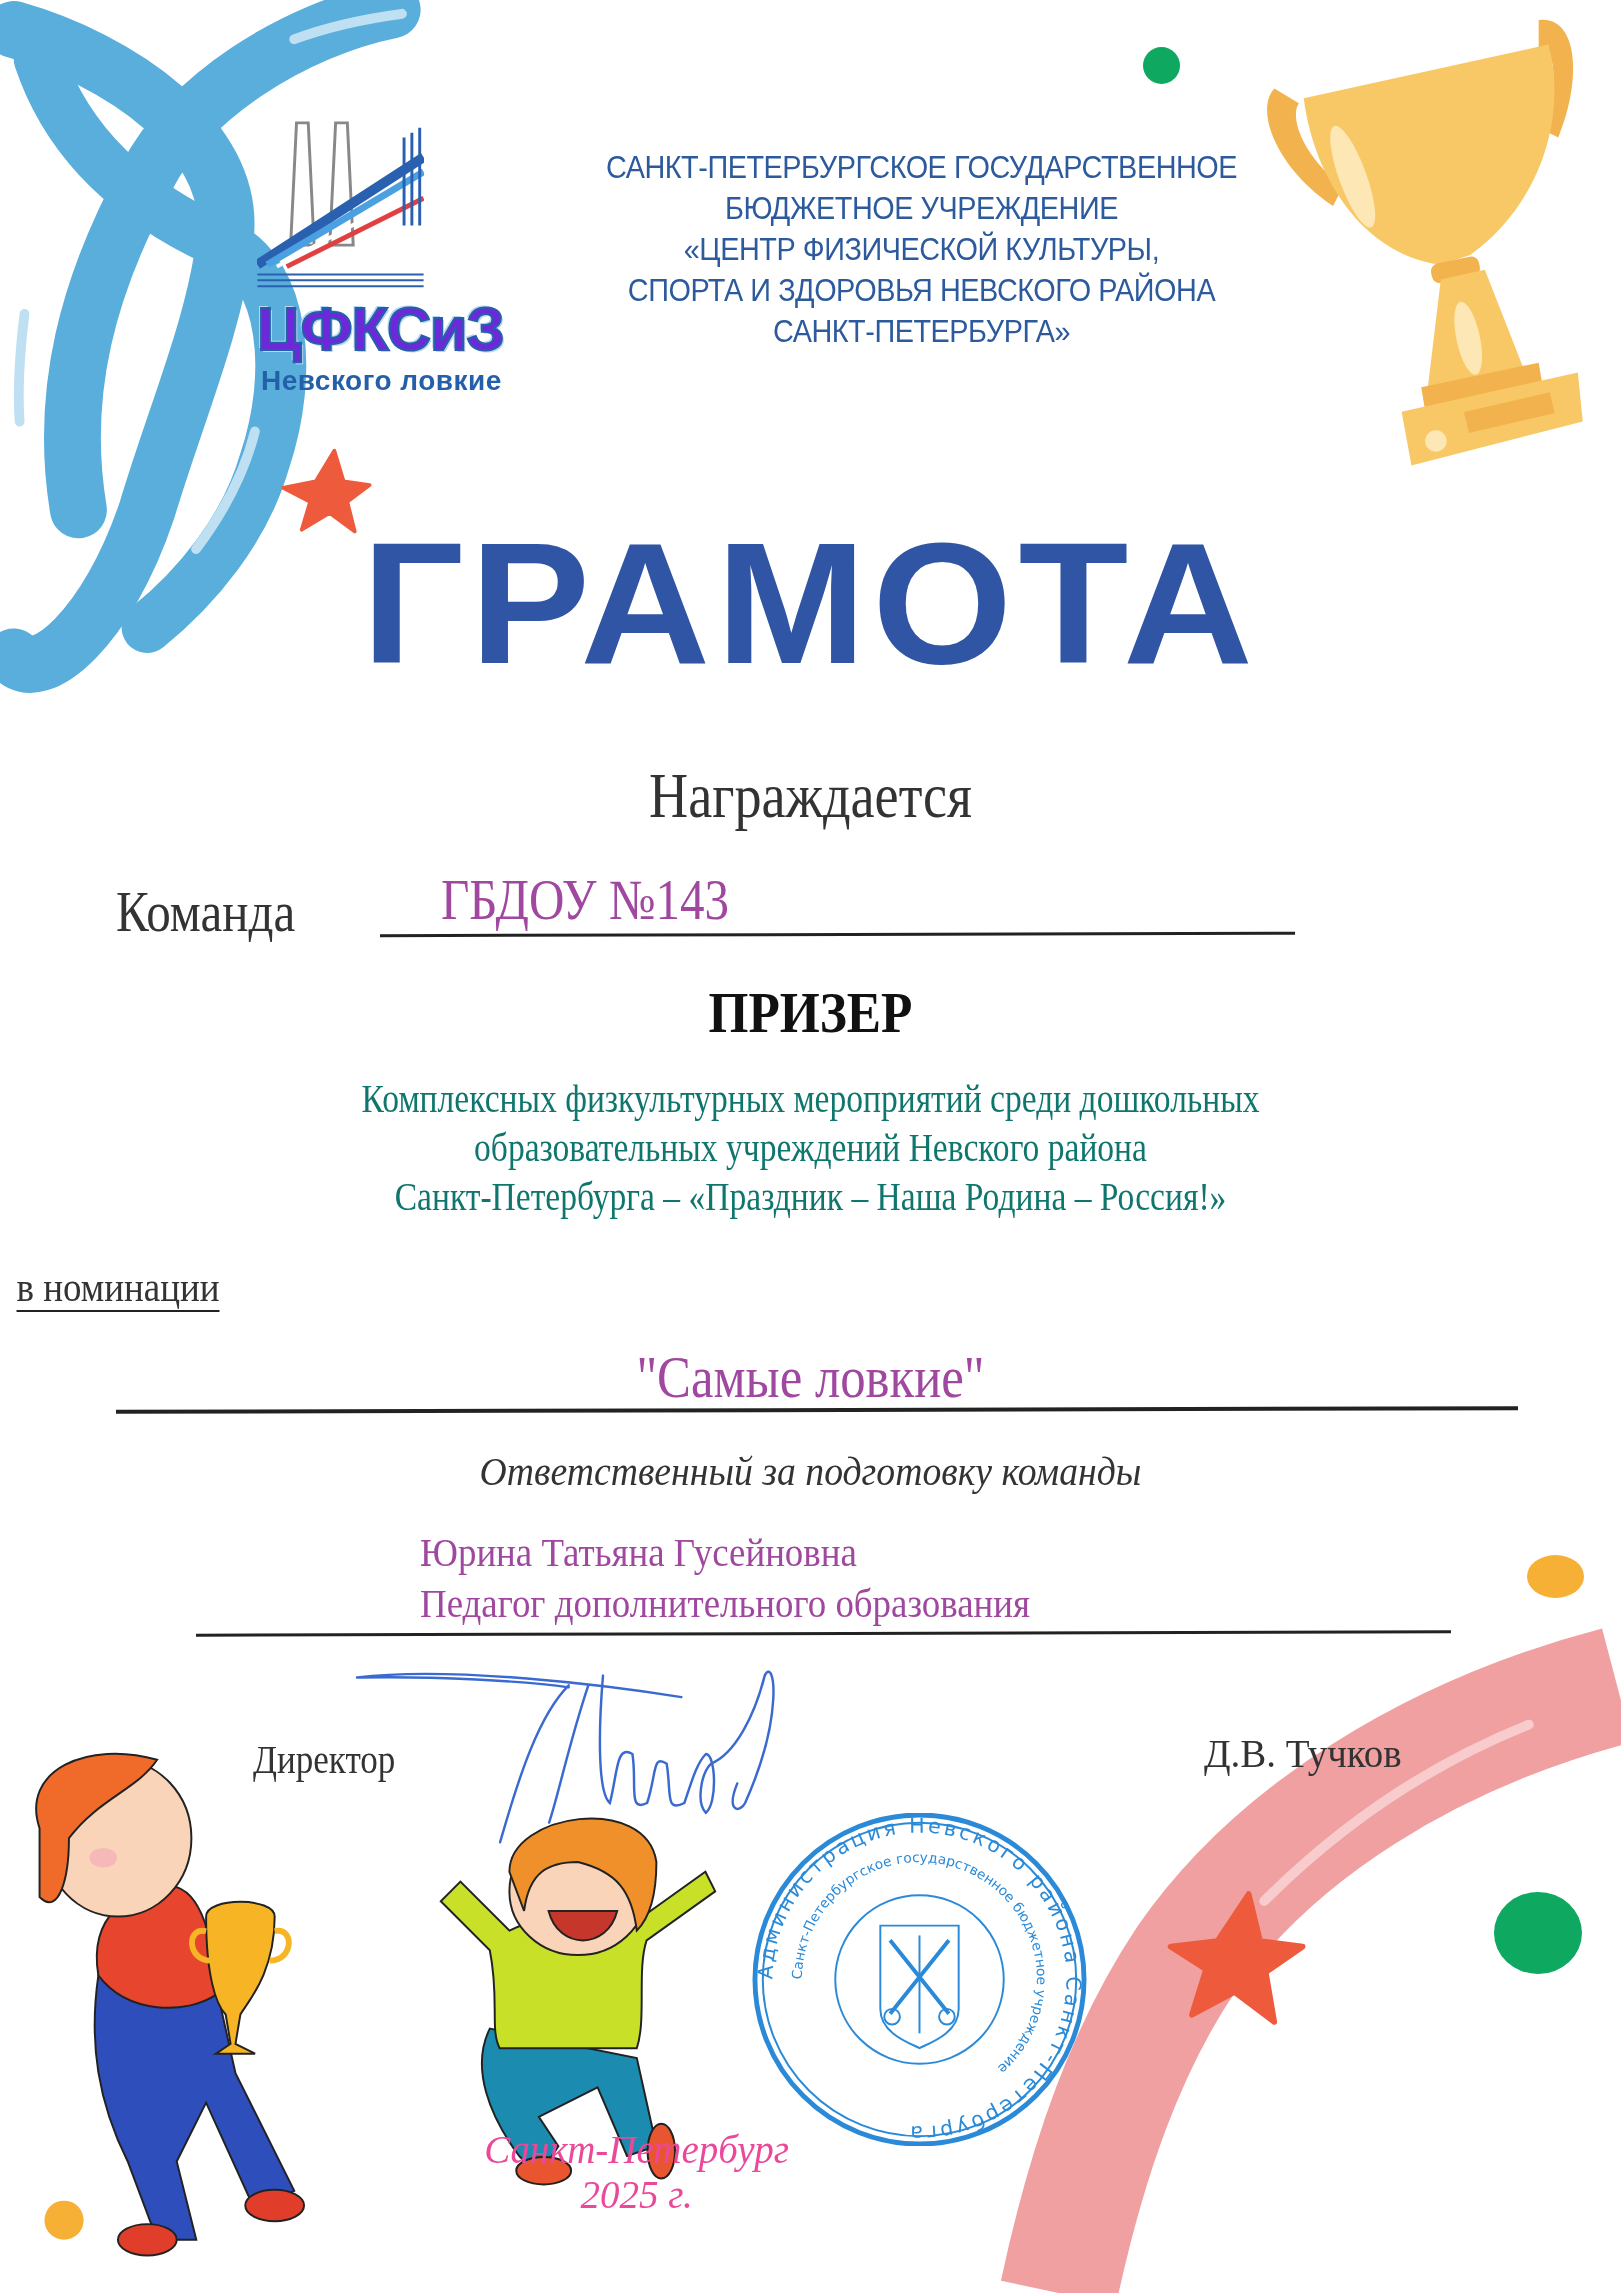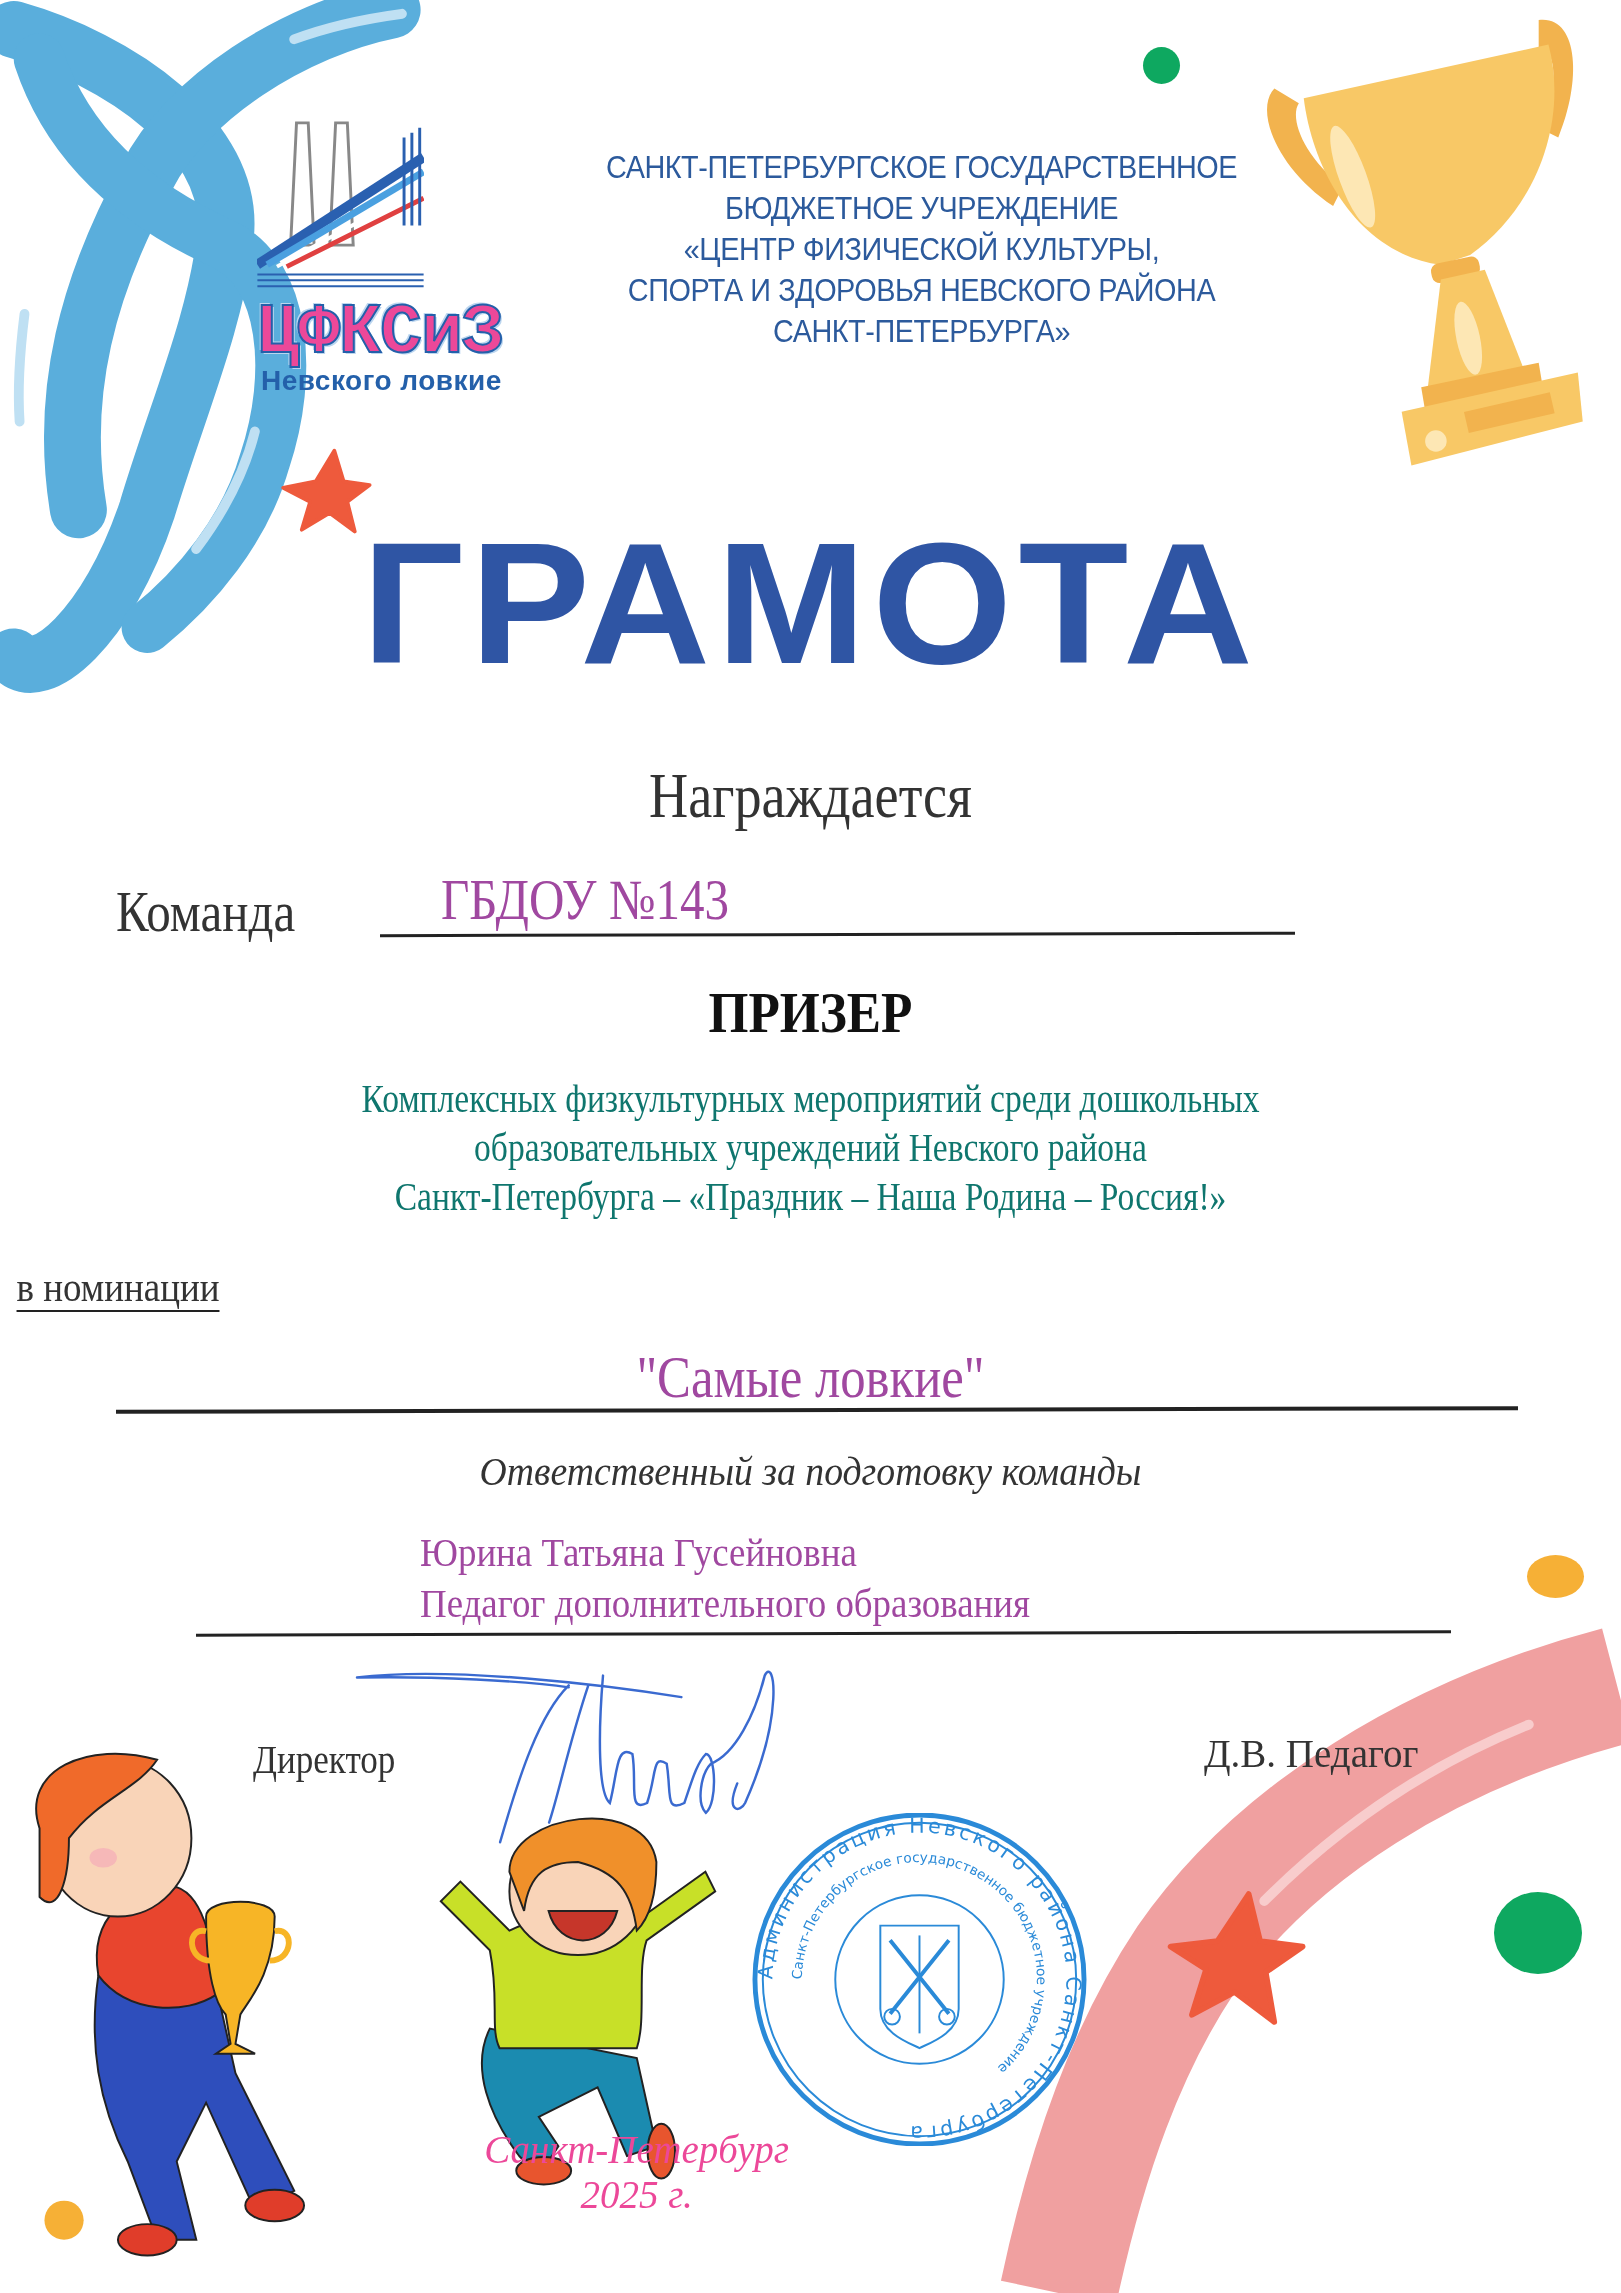--- a/index.html
+++ b/index.html
@@ -3,21 +3,21 @@
 <meta charset="utf-8">
 <style>
   html, body { margin:0; padding:0; background:#ffffff; }
   body { width:1621px; height:2294px; position:relative; overflow:hidden; font-family:"Liberation Serif", serif; color:#2b2b2b; }
   .abs { position:absolute; }
   svg { display:block; }
 
   
   .org-text { left:549px; top:147px; width:745px; text-align:center; font-family:"Liberation Sans", sans-serif; color:#2c5a9c; font-size:32px; line-height:41px; letter-spacing:-0.5px; transform:scaleX(0.9); transform-origin:center top; }
   .org-text div { white-space:nowrap; }
-  .logo-abbr { left:257px; top:294px; font-family:Liberation Mono, monospace; font-weight:bold; font-size:70px; color:#ec4899; letter-spacing:-1px; -webkit-text-stroke:2px #2460aa; text-shadow: 0 0 0 #fff, 2px 2px 0 #bcd6ef, -2px -2px 0 #bcd6ef; }
+  .logo-abbr { left:257px; top:294px; font-family:Liberation Sans, sans-serif; font-weight:bold; font-size:61px; color:#6d28d9; letter-spacing:-1px; -webkit-text-stroke:2px #2460aa; text-shadow: 0 0 0 #fff, 2px 2px 0 #bcd6ef, -2px -2px 0 #bcd6ef; }
   .logo-sub { left:261px; top:365px; font-family:"Liberation Sans", sans-serif; font-weight:bold; font-size:28px; color:#2460aa; letter-spacing:0.5px; }
 
   .title { left:0; width:1621px; top:515px; text-align:center; font-family:"Liberation Sans", sans-serif; font-weight:bold; font-size:173px; color:#2f55a4; letter-spacing:5.9px; line-height:176px; transform:scaleX(1.04); }
 
   .awarded { left:0; width:1621px; top:760px; text-align:center; font-size:63px; color:#333; transform:scaleX(0.86); }
   .team-label { left:116px; top:879px; font-size:57px; color:#333; transform:scaleX(0.86); transform-origin:left center; }
   .team-line { left:380px; top:933px; width:915px; height:2.9px; background:#222; transform:rotate(-0.15deg); }
   .team-value { left:441px; top:867px; font-size:57px; color:#a048a0; transform:scaleX(0.86); transform-origin:left center; }
   .rank { left:0; width:1621px; top:980px; text-align:center; font-weight:bold; font-size:57px; color:#111; transform:scaleX(0.9); }
 
@@ -126,21 +126,21 @@
   <path d="M560 120 C 460 160, 370 220, 290 300" fill="none" stroke="#f8cccc" stroke-width="10" stroke-linecap="round"></path>
 </svg>
 
 <svg class="abs" style="left:1161px;top:1887px" width="147" height="142" viewBox="0 0 100 100">
   <polygon points="60,5 68,38 98,42 72,60 78,95 50,74 20,90 30,58 5,42 38,38" fill="#ee5a3c" stroke="#ee5a3c" stroke-width="4" stroke-linejoin="round"></polygon>
 </svg>
 
 <div class="abs" style="left:1494px;top:1892px;width:88px;height:82px;border-radius:50%;background:#0ea860"></div>
 
 <div class="abs dir-label">Директор</div>
-<div class="abs dir-name">Д.В. Педагог</div>
+<div class="abs dir-name">Д.В. Тучков</div>
 
 <svg class="abs" style="left:353px;top:1656px" width="549" height="196" viewBox="0 0 560 200">
   <path d="M4 22 C 100 10, 260 30, 335 42 M4 22 C 80 20, 180 26, 220 32
            M220 30 C 190 60, 170 120, 150 190 M240 30 C 220 90, 210 140, 200 170
            M255 20 C 250 80, 250 140, 262 150 C 270 120, 268 90, 285 100 C 290 130, 280 160, 300 150 C 310 120, 305 100, 320 110 C 325 140, 318 160, 338 150
            C 345 130, 350 110, 360 100 C 370 100, 372 150, 360 160 C 350 150, 355 120, 365 110
            C 390 100, 410 60, 420 20 C 430 0, 440 60, 400 150 C 395 160, 380 160, 392 130" fill="none" stroke="#3a6ad0" stroke-width="2.5" stroke-linecap="round"></path>
 </svg>
 
 <svg class="abs" style="left:743px;top:1813px" width="353" height="333" viewBox="0 0 360 340">

